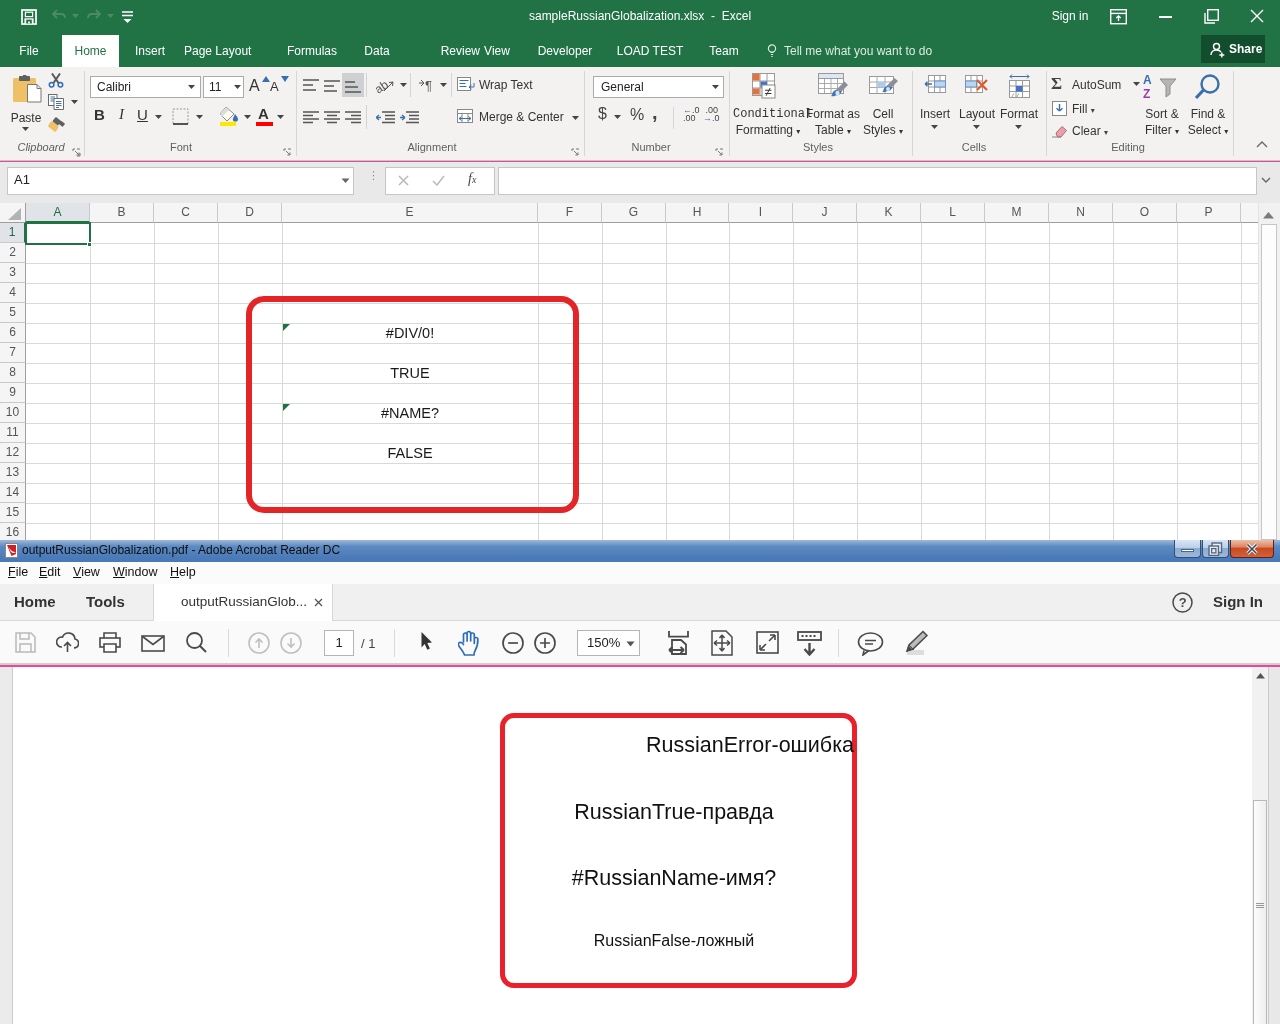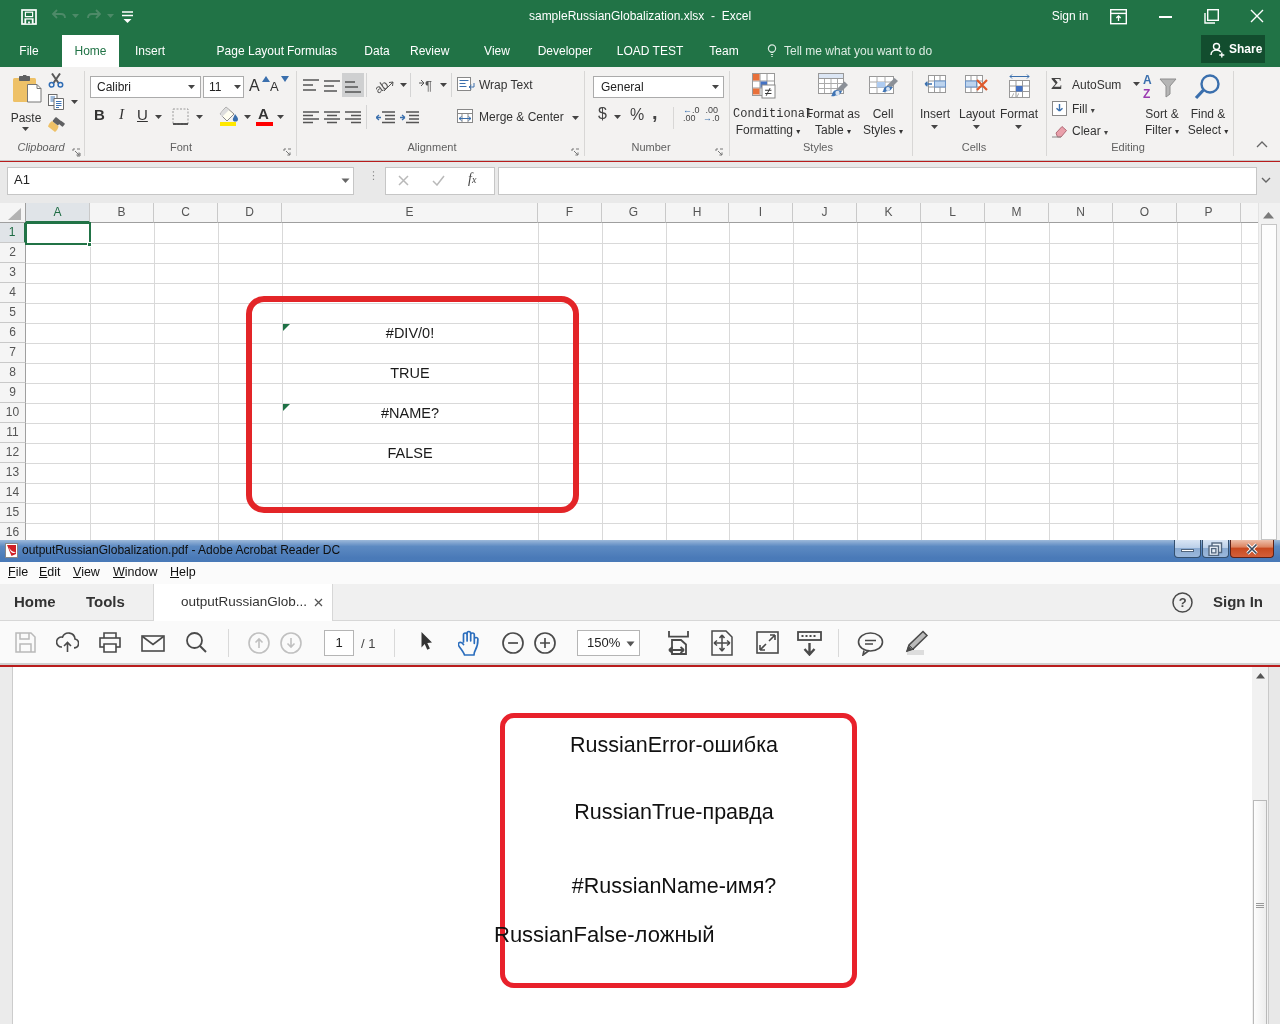--- a/index.html
+++ b/index.html
@@ -1,18 +1,18 @@
 <!DOCTYPE html>
 <html><head>
 <meta charset="utf-8">
 <style>
   * { margin:0; padding:0; box-sizing:border-box; }
   html,body { width:1280px; height:1024px; overflow:hidden; font-family:"Liberation Sans", sans-serif; }
   .abs { position:absolute; }
-  #root { position:relative; width:1280px; height:1024px; background:#b91c1c; }
+  #root { position:relative; width:1280px; height:1024px; background:#ec4899; }
   
   #xl-title { left:0; top:0; width:1280px; height:35px; background:#217346; }
   #xl-tabs  { left:0; top:35px; width:1280px; height:32px; background:#217346; }
   #xl-ribbon{ left:0; top:67px; width:1280px; height:94px; background:#f3f2f1; border-bottom:1px solid #c6c6c6; }
   #xl-fbar  { left:0; top:162px; width:1280px; height:41px; background:#e9e9e9; }
   #xl-grid  { left:0; top:203px; width:1280px; height:338px; background:#fff; }
   .xtab { position:absolute; top:0; height:32px; line-height:32px; color:#fff; font-size:12px; }
   .glabel { position:absolute; top:74px; font-size:11px; color:#5f5f5f; text-align:center; }
   .gsep { position:absolute; top:4px; width:1px; height:85px; background:#d8d7d6; }
   .rbtn-label { font-size:12px; color:#333; text-align:center; }
@@ -67,24 +67,24 @@
         </svg>
   <svg class="abs" style="left:1250px;top:9px" width="14" height="14" viewBox="0 0 14 14">
           <path d="M1 1l12 12M13 1L1 13" stroke="#fff" stroke-width="1.4"></path>
         </svg>
 </path>
     </div>
 <div class="abs" id="xl-tabs">
   <div class="xtab" style="left:10px;width:38px;text-align:center;">File</div>
   <div class="xtab" style="left:62px;width:57px;text-align:center;background:#fff;color:#217346;">Home</div>
   <div class="xtab" style="left:131px;width:38px;text-align:center;">Insert</div>
-  <div class="xtab" style="left:202px;width:82px;text-align:right;">Page Layout</div>
+  <div class="xtab" style="left:184px;width:82px;text-align:left;">Page Layout</div>
   <div class="xtab" style="left:278px;width:68px;text-align:center;">Formulas</div>
   <div class="xtab" style="left:355px;width:44px;text-align:center;">Data</div>
-  <div class="xtab" style="left:410px;width:54px;text-align:left;">Review</div>
+  <div class="xtab" style="left:426px;width:54px;text-align:right;">Review</div>
   <div class="xtab" style="left:475px;width:44px;text-align:center;">View</div>
   <div class="xtab" style="left:529px;width:72px;text-align:center;">Developer</div>
   <div class="xtab" style="left:609px;width:82px;text-align:center;">LOAD TEST</div>
   <div class="xtab" style="left:700px;width:48px;text-align:center;">Team</div>
   <svg class="abs" style="left:766px;top:8px" width="12" height="16" viewBox="0 0 12 16">
         <circle cx="6" cy="5.5" r="3.6" fill="none" stroke="#d8e8df" stroke-width="1.2"></circle>
         <path d="M4.6 9.5h2.8M4.9 11.5h2.2M5.3 13.5h1.4" stroke="#d8e8df" stroke-width="1.1"></path>
       </svg>
   <div class="xtab" style="left:784px;width:170px;color:#dcebe2;">Tell me what you want to do</div>
   <div class="abs" style="left:1201px;top:0;width:64px;height:28px;background:#124d2e;">
@@ -629,24 +629,24 @@
       </svg>
   <svg class="abs" style="left:901px;top:9px" width="28" height="27" viewBox="0 0 28 27">
         <rect x="6" y="20" width="17" height="5" fill="#ddd"></rect>
         <path d="M22 1.5l4 4L12 19l-6 2 2-6z" fill="#bbb" stroke="#4a4a4a" stroke-width="1.5"></path>
         <path d="M8 15l5 5M6 21l1.6-4.8 3.2 3.2z" fill="#4a4a4a" stroke="#4a4a4a"></path>
       </svg>
 </div>
 <div class="abs" id="ac-doc">
   <div class="abs" style="left:12px;top:0;width:1240px;height:357px;background:#fff;border-left:1px solid #ccc;"></div>
   <div class="abs" style="left:500px;top:46px;width:357px;height:275px;border:5px solid #e8212b;border-radius:14px;background:#fff;"></div>
-  <div class="abs" style="left:494px;top:66px;width:360px;font-size:21.5px;color:#111;text-align:center;">RussianError-ошибка</div>
+  <div class="abs" style="left:494px;top:66px;width:360px;font-size:21.5px;color:#111;text-align:right;">RussianError-ошибка</div>
   <div class="abs" style="left:494px;top:133px;width:360px;font-size:21.5px;color:#111;text-align:center;">RussianTrue-правда</div>
-  <div class="abs" style="left:494px;top:199px;width:360px;font-size:21.5px;color:#111;text-align:center;margin-top:8px;">#RussianName-имя?</div>
-  <div class="abs" style="left:494px;top:255px;width:360px;font-size:22px;color:#111;text-align:left;">RussianFalse-ложный</div>
+  <div class="abs" style="left:494px;top:199px;width:360px;font-size:21.5px;color:#111;text-align:center;">#RussianName-имя?</div>
+  <div class="abs" style="left:494px;top:265px;width:360px;font-size:16px;color:#111;text-align:center;">RussianFalse-ложный</div>
   <div class="abs" style="left:1252px;top:0;width:16px;height:357px;background:#f1f1f1;"></div>
   <svg class="abs" style="left:1256px;top:6px" width="9" height="6" viewBox="0 0 9 6">
         <path d="M0 5.5h9L4.5 0z" fill="#555"></path>
       </svg>
   <div class="abs" style="left:1253px;top:133px;width:14px;height:224px;background:linear-gradient(90deg,#fdfdfd,#ededed);border:1px solid #b9b9b9;border-bottom:none;"></div>
   <div class="abs" style="left:1256px;top:236px;width:8px;height:1px;background:#999;box-shadow:0 2px 0 #999,0 4px 0 #999;"></div>
   <div class="abs" style="left:1268px;top:0;width:12px;height:357px;background:#e8e8e8;border-left:1px solid #c9c9c9;"></div>
 </div>
 </div>
 

